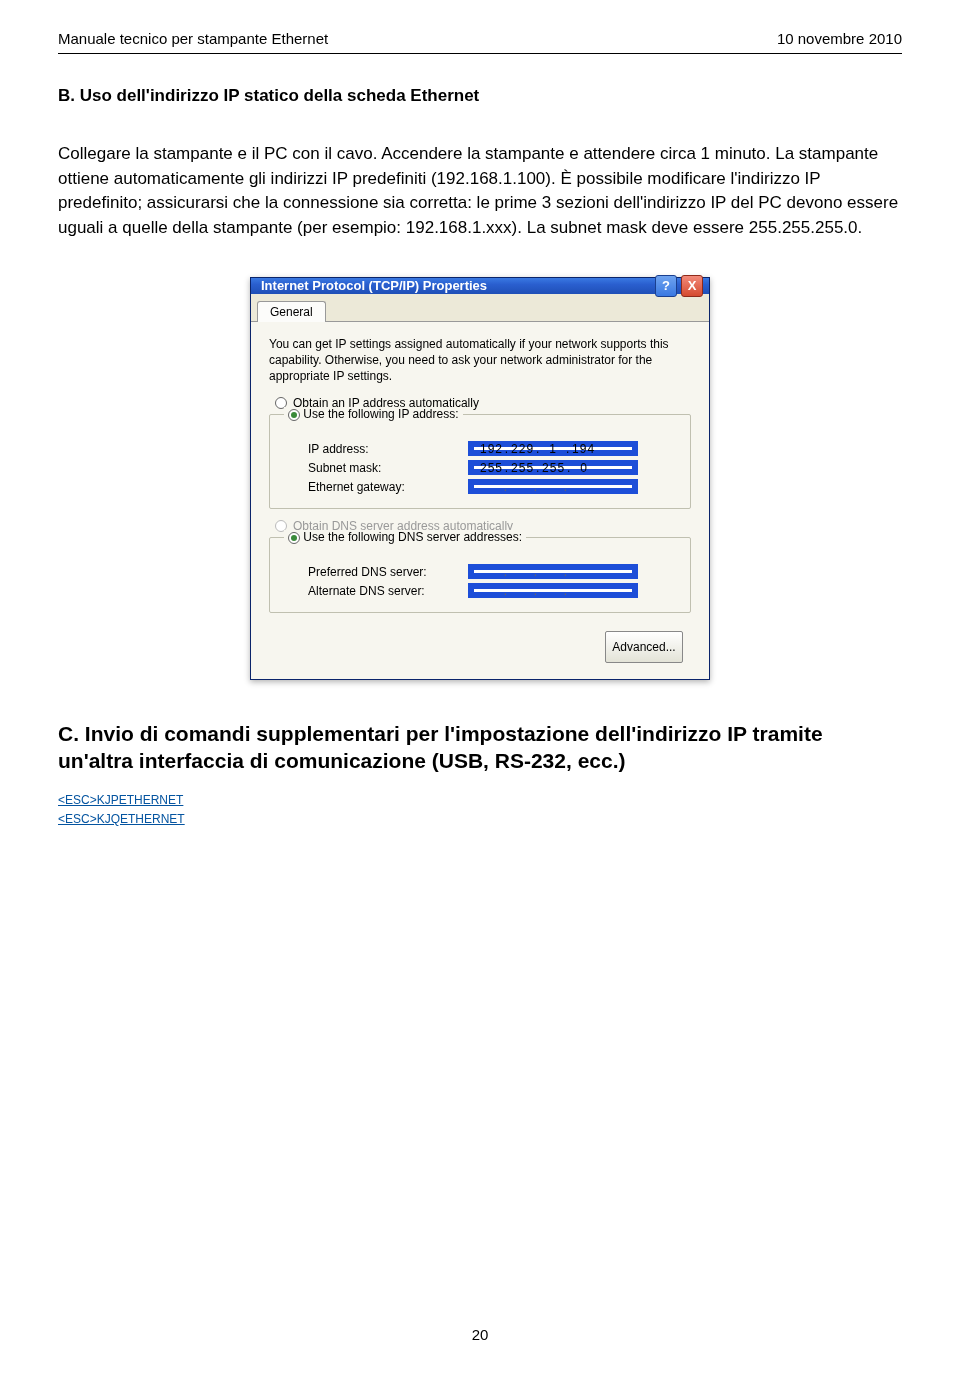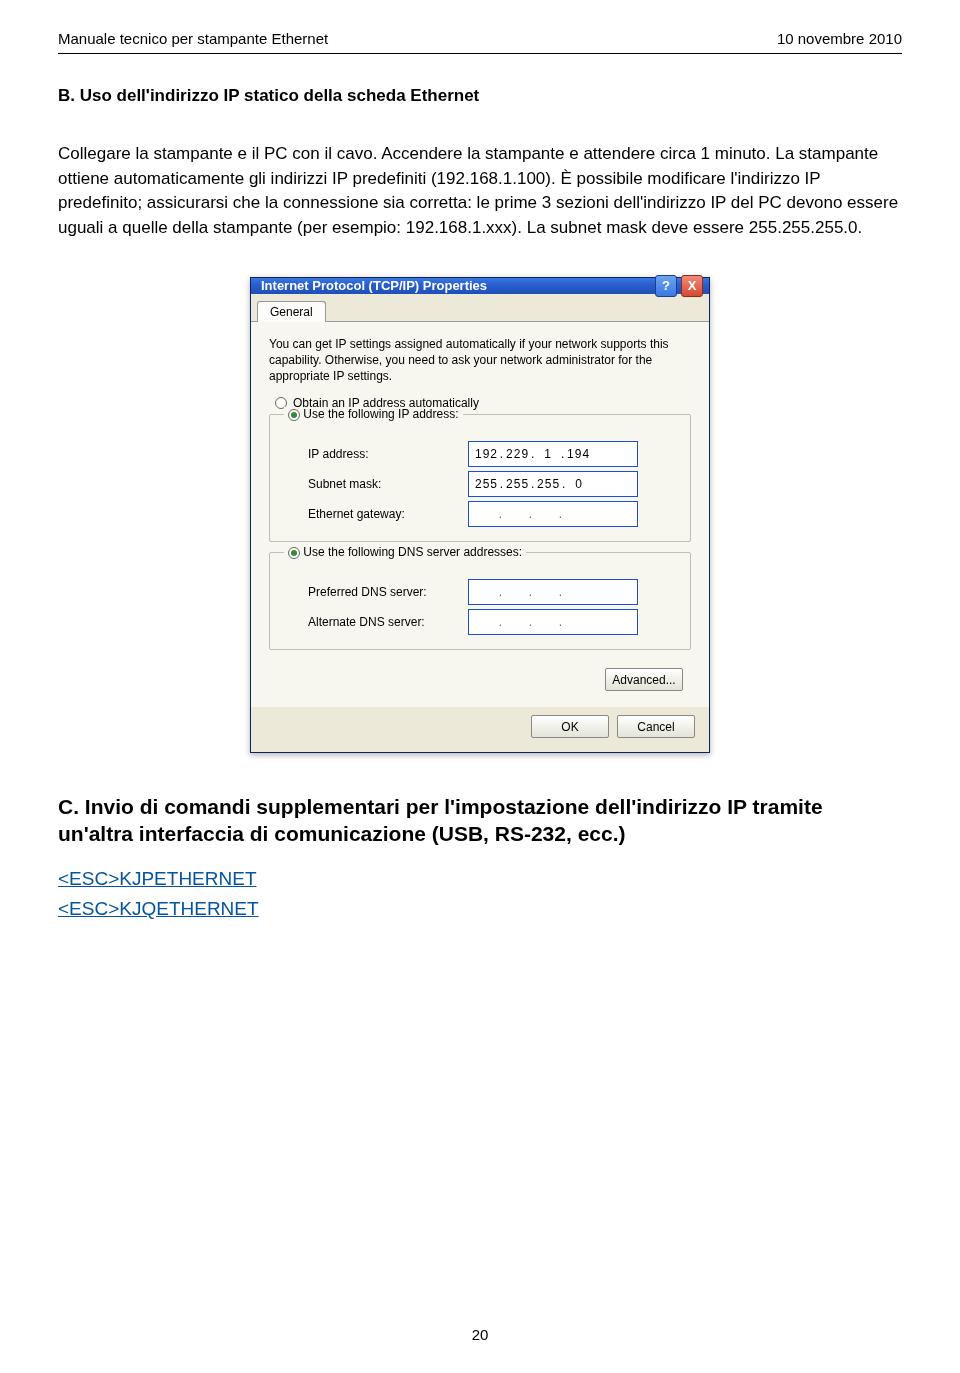--- a/index.html
+++ b/index.html
@@ -53,33 +53,33 @@
   .disabled { color:#999; }
   .disabled .radio{ border-color:#bbb; }
   .fieldset {
     border:1px solid #c0c0b0; border-radius:2px; padding:8px 10px 10px 10px;
     margin: 4px 0 10px 0;
   }
   .fieldset-legend { position:relative; top:-16px; left:-2px; background:#f7f6ef; padding:0 4px; display:inline-block; margin-bottom:-10px; }
   .form-row { display:flex; align-items:center; gap:10px; margin:4px 0 4px 28px; font-size:12px; }
   .form-row .lbl { flex:0 0 150px; }
   .ipbox {
-    width: 170px; height:26px; border:1px solid #1d4ed8; background:#fff;
+    width: 170px; height:15px; border:6px solid #1d4ed8; background:#fff;
     display:flex; align-items:center; padding:0 6px; font-size:12px; letter-spacing:1px;
   }
   .ipbox.empty { color:#666; }
   .btn-row { display:flex; justify-content:flex-end; gap:8px; padding:8px 14px 14px 0; }
   .btn {
-    min-width:78px; height:23px; border:1px solid #888; border-radius:2px;
+    min-width:78px; height:32px; border:1px solid #888; border-radius:2px;
     background:linear-gradient(#fff,#e3e3d7); font-size:12px;
     display:flex; align-items:center; justify-content:center;
   }
   .adv-row{ display:flex; justify-content:flex-end; padding:8px 8px 6px 0; }
   .sec-c { font-size:21px; font-weight:bold; margin-bottom:16px; line-height:1.3; }
-  .esc { font-size:19px; color:#0454a0; text-decoration:underline; line-height:1.6; }
+  .esc { font-size:12px; color:#0454a0; text-decoration:underline; line-height:1.6; }
   .footer { position:absolute; bottom:30px; left:0; right:0; text-align:center; font-size:15px; }
   .oct { display:inline-block; min-width:22px; text-align:center; }
   .dot { display:inline-block; width:8px; text-align:center; }
 </style>
 </head>
 <body>
 
 <div class="header">
   <span>Manuale tecnico per stampante Ethernet</span>
   <span>10 novembre 2010</span>
@@ -144,20 +144,24 @@
               <span class="dot">.</span>
             <span class="oct"></span>
               <span class="dot">.</span>
             <span class="oct"></span>
               <span class="dot">.</span>
             <span class="oct"></span>
           </div>
         </div>
       </div>
 
+      <div class="radio-row disabled">
+        <span class="radio"></span>
+        <span>Obtain DNS server address automatically</span>
+      </div>
       <div class="fieldset">
         <div class="radio-row fieldset-legend">
           <span class="radio on"></span>
           <span>Use the following DNS server addresses:</span>
         </div>
         <div class="form-row">
           <span class="lbl">Preferred DNS server:</span>
           <div class="ipbox empty">
             <span class="oct"></span>
               <span class="dot">.</span>
@@ -179,24 +183,20 @@
               <span class="dot">.</span>
             <span class="oct"></span>
           </div>
         </div>
       </div>
 
       <div class="adv-row">
         <div class="btn">Advanced...</div>
       </div>
     </div>
-    <div class="btn-row">
-      <div class="btn">OK</div>
-      <div class="btn">Cancel</div>
-    </div>
   </div>
 </div>
 
 <div class="sec-c">C. Invio di comandi supplementari per l'impostazione dell'indirizzo IP tramite un'altra interfaccia di comunicazione (USB, RS-232, ecc.)</div>
 <div class="esc">&lt;ESC&gt;KJPETHERNET</div>
 <div class="esc">&lt;ESC&gt;KJQETHERNET</div>
 
 <div class="footer">20</div>
 
 </body></html>

